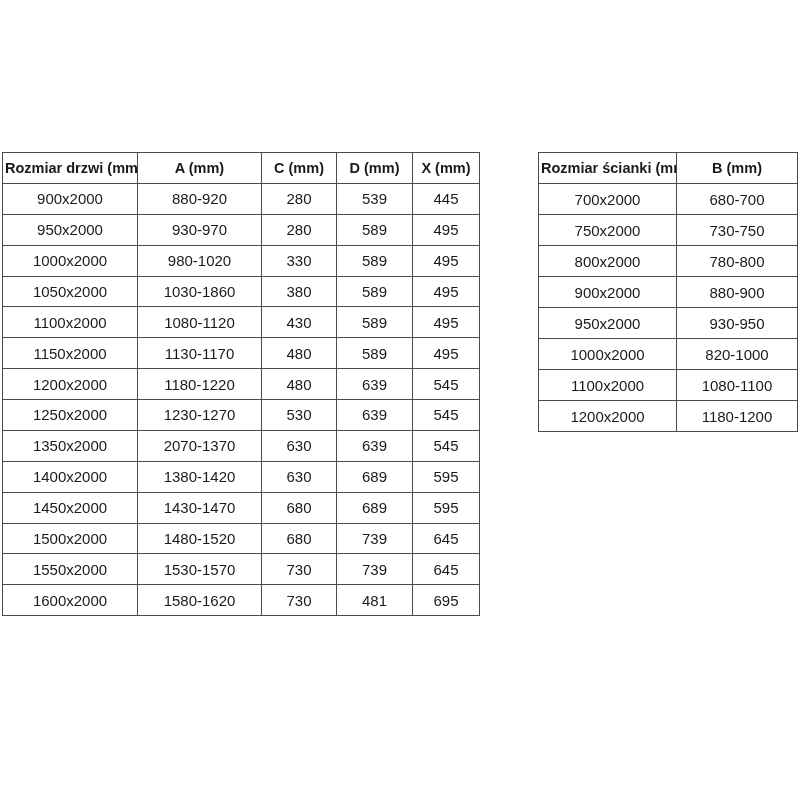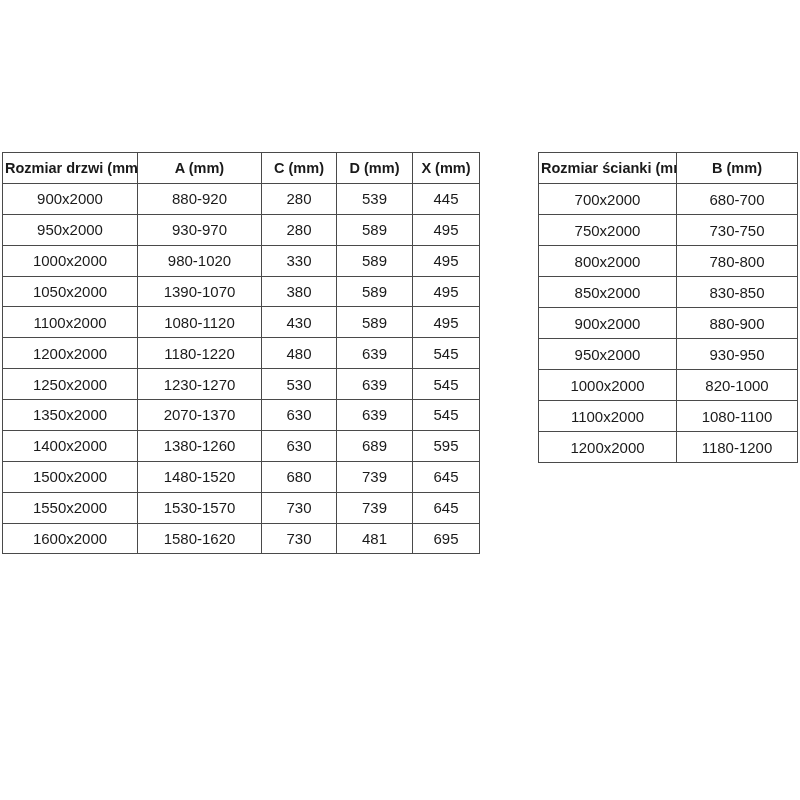--- a/index.html
+++ b/index.html
@@ -88,29 +88,36 @@
         </tr>
         <tr>
           <td>1000x2000</td>
           <td>980-1020</td>
           <td>330</td>
           <td>589</td>
           <td>495</td>
         </tr>
         <tr>
           <td>1050x2000</td>
-          <td>1390-1070</td>
+          <td>1030-1860</td>
           <td>380</td>
           <td>589</td>
           <td>495</td>
         </tr>
         <tr>
           <td>1100x2000</td>
           <td>1080-1120</td>
           <td>430</td>
+          <td>589</td>
+          <td>495</td>
+        </tr>
+        <tr>
+          <td>1150x2000</td>
+          <td>1130-1170</td>
+          <td>480</td>
           <td>589</td>
           <td>495</td>
         </tr>
         <tr>
           <td>1200x2000</td>
           <td>1180-1220</td>
           <td>480</td>
           <td>639</td>
           <td>545</td>
         </tr>
@@ -123,22 +130,29 @@
         </tr>
         <tr>
           <td>1350x2000</td>
           <td>2070-1370</td>
           <td>630</td>
           <td>639</td>
           <td>545</td>
         </tr>
         <tr>
           <td>1400x2000</td>
-          <td>1380-1260</td>
+          <td>1380-1420</td>
           <td>630</td>
+          <td>689</td>
+          <td>595</td>
+        </tr>
+        <tr>
+          <td>1450x2000</td>
+          <td>1430-1470</td>
+          <td>680</td>
           <td>689</td>
           <td>595</td>
         </tr>
         <tr>
           <td>1500x2000</td>
           <td>1480-1520</td>
           <td>680</td>
           <td>739</td>
           <td>645</td>
         </tr>
@@ -176,24 +190,20 @@
         </tr>
         <tr>
           <td>750x2000</td>
           <td>730-750</td>
         </tr>
         <tr>
           <td>800x2000</td>
           <td>780-800</td>
         </tr>
         <tr>
-          <td>850x2000</td>
-          <td>830-850</td>
-        </tr>
-        <tr>
           <td>900x2000</td>
           <td>880-900</td>
         </tr>
         <tr>
           <td>950x2000</td>
           <td>930-950</td>
         </tr>
         <tr>
           <td>1000x2000</td>
           <td>820-1000</td>

